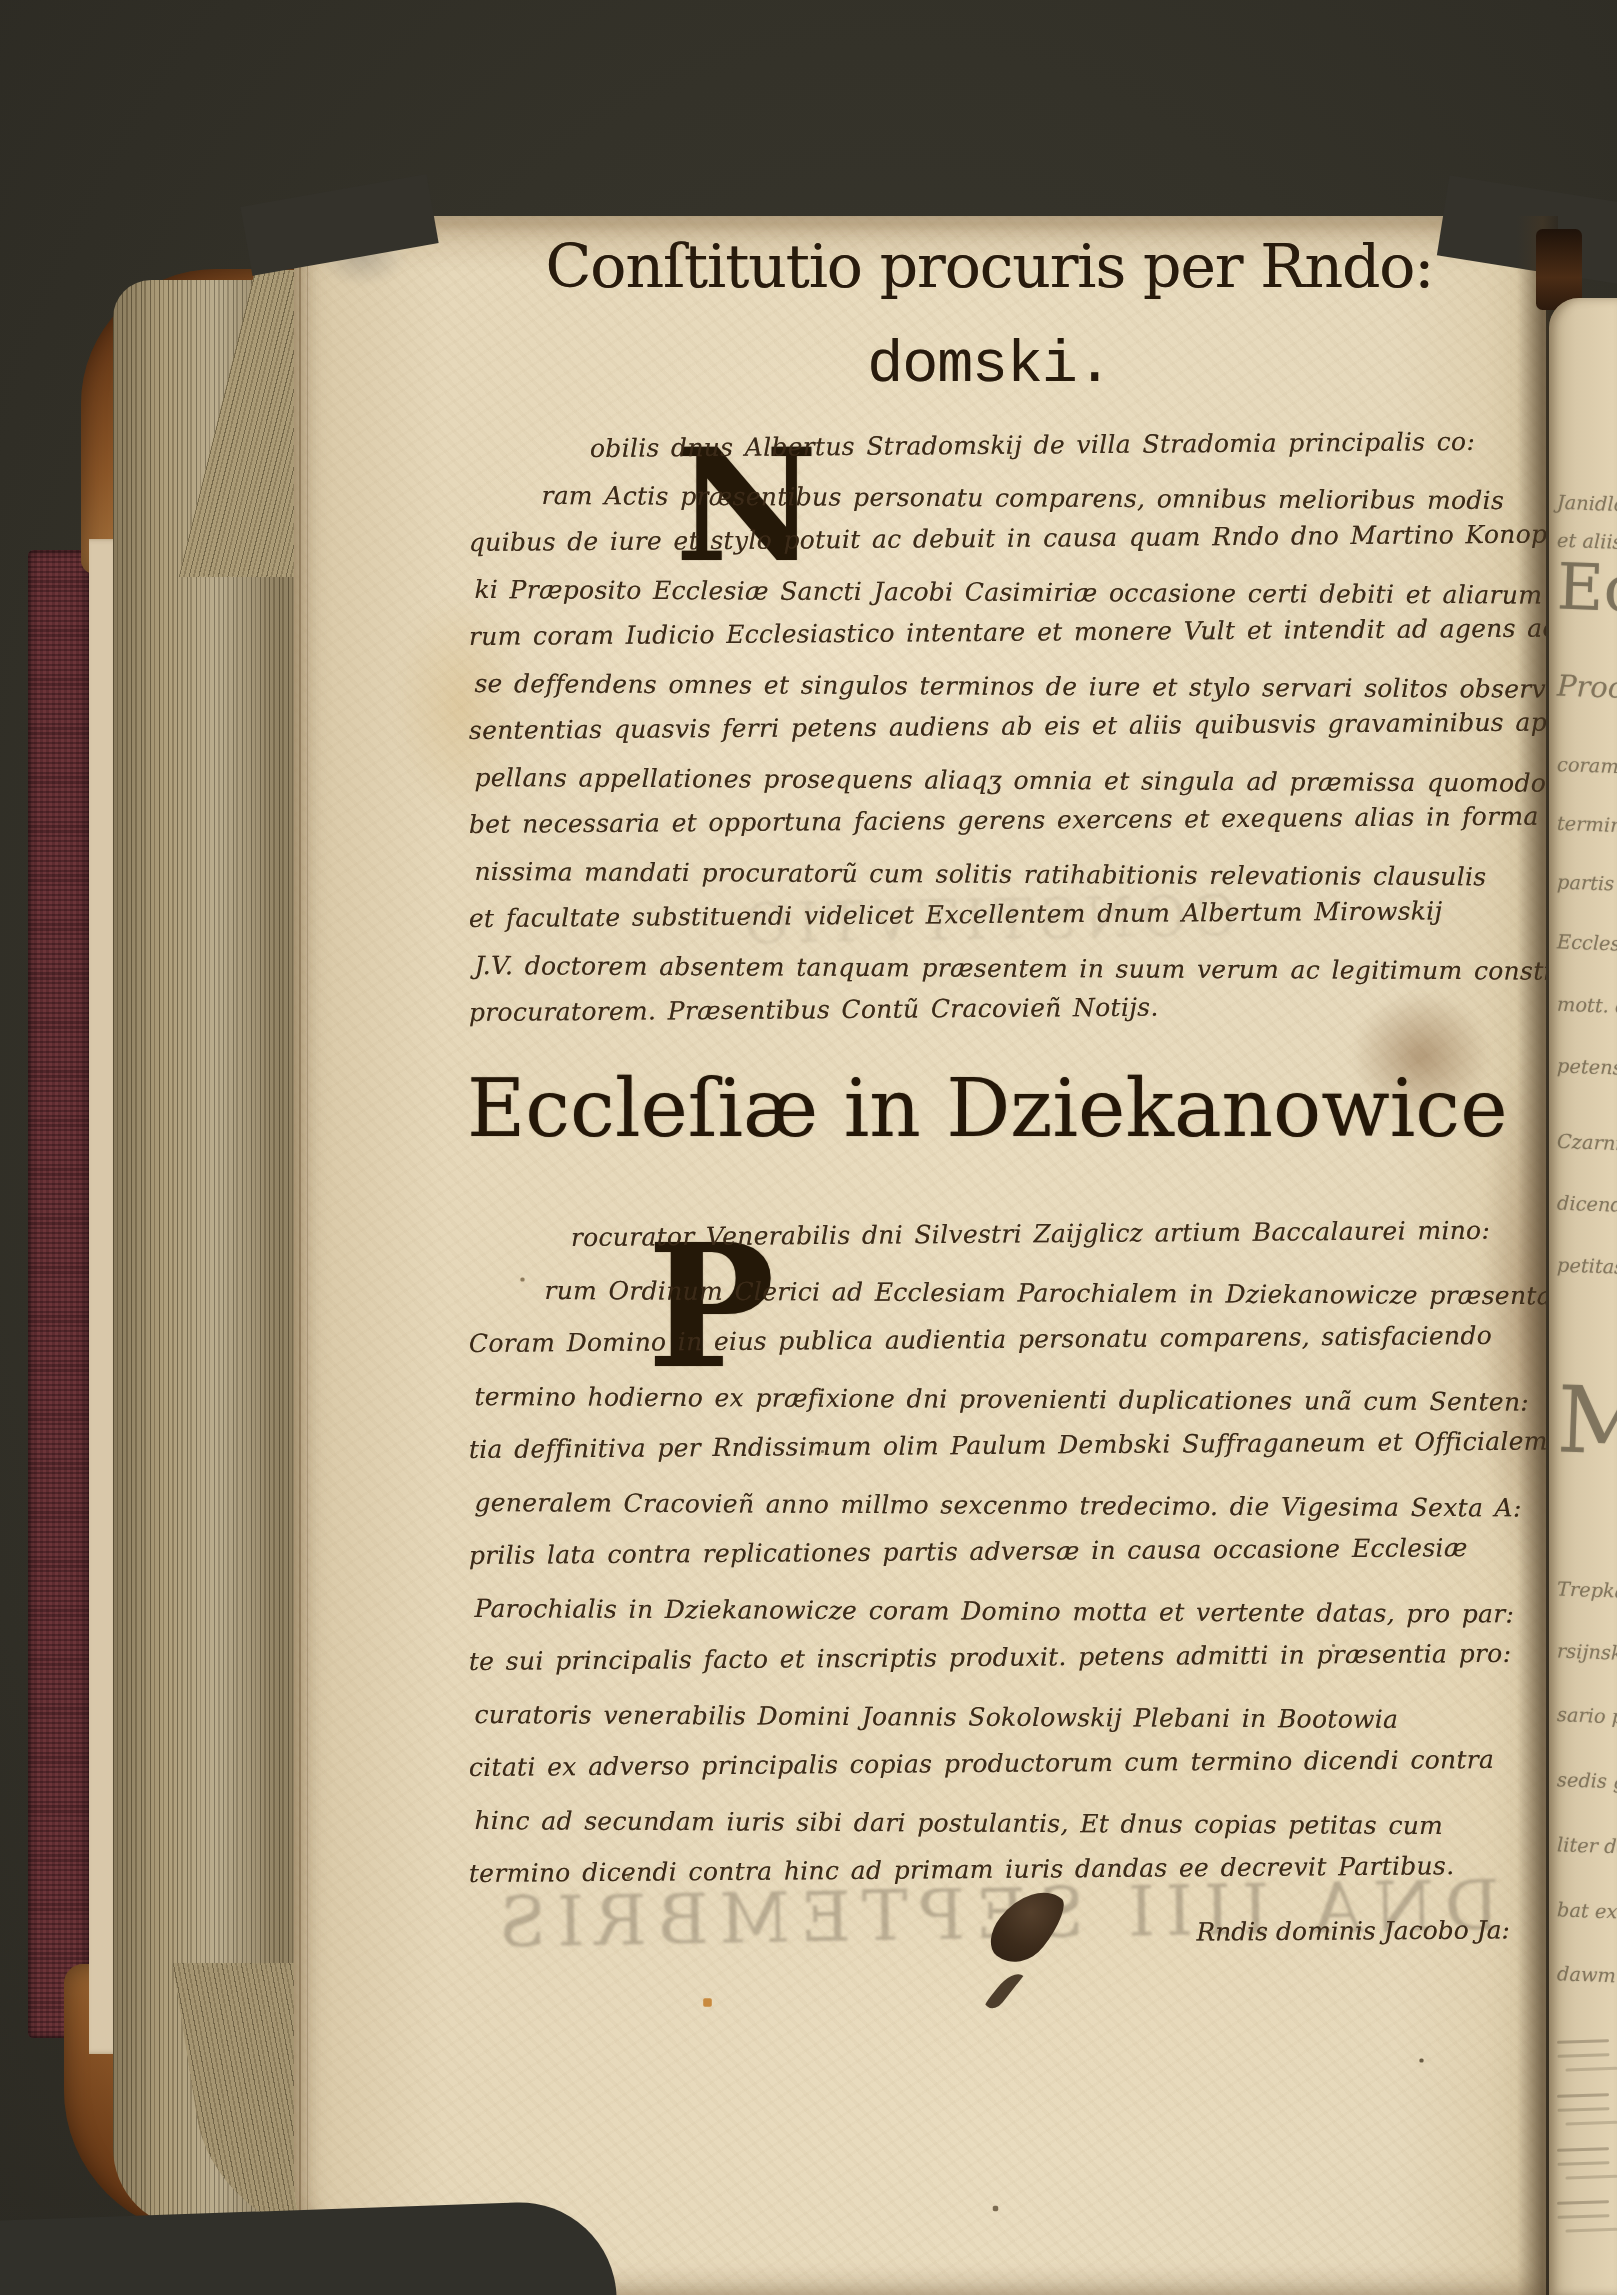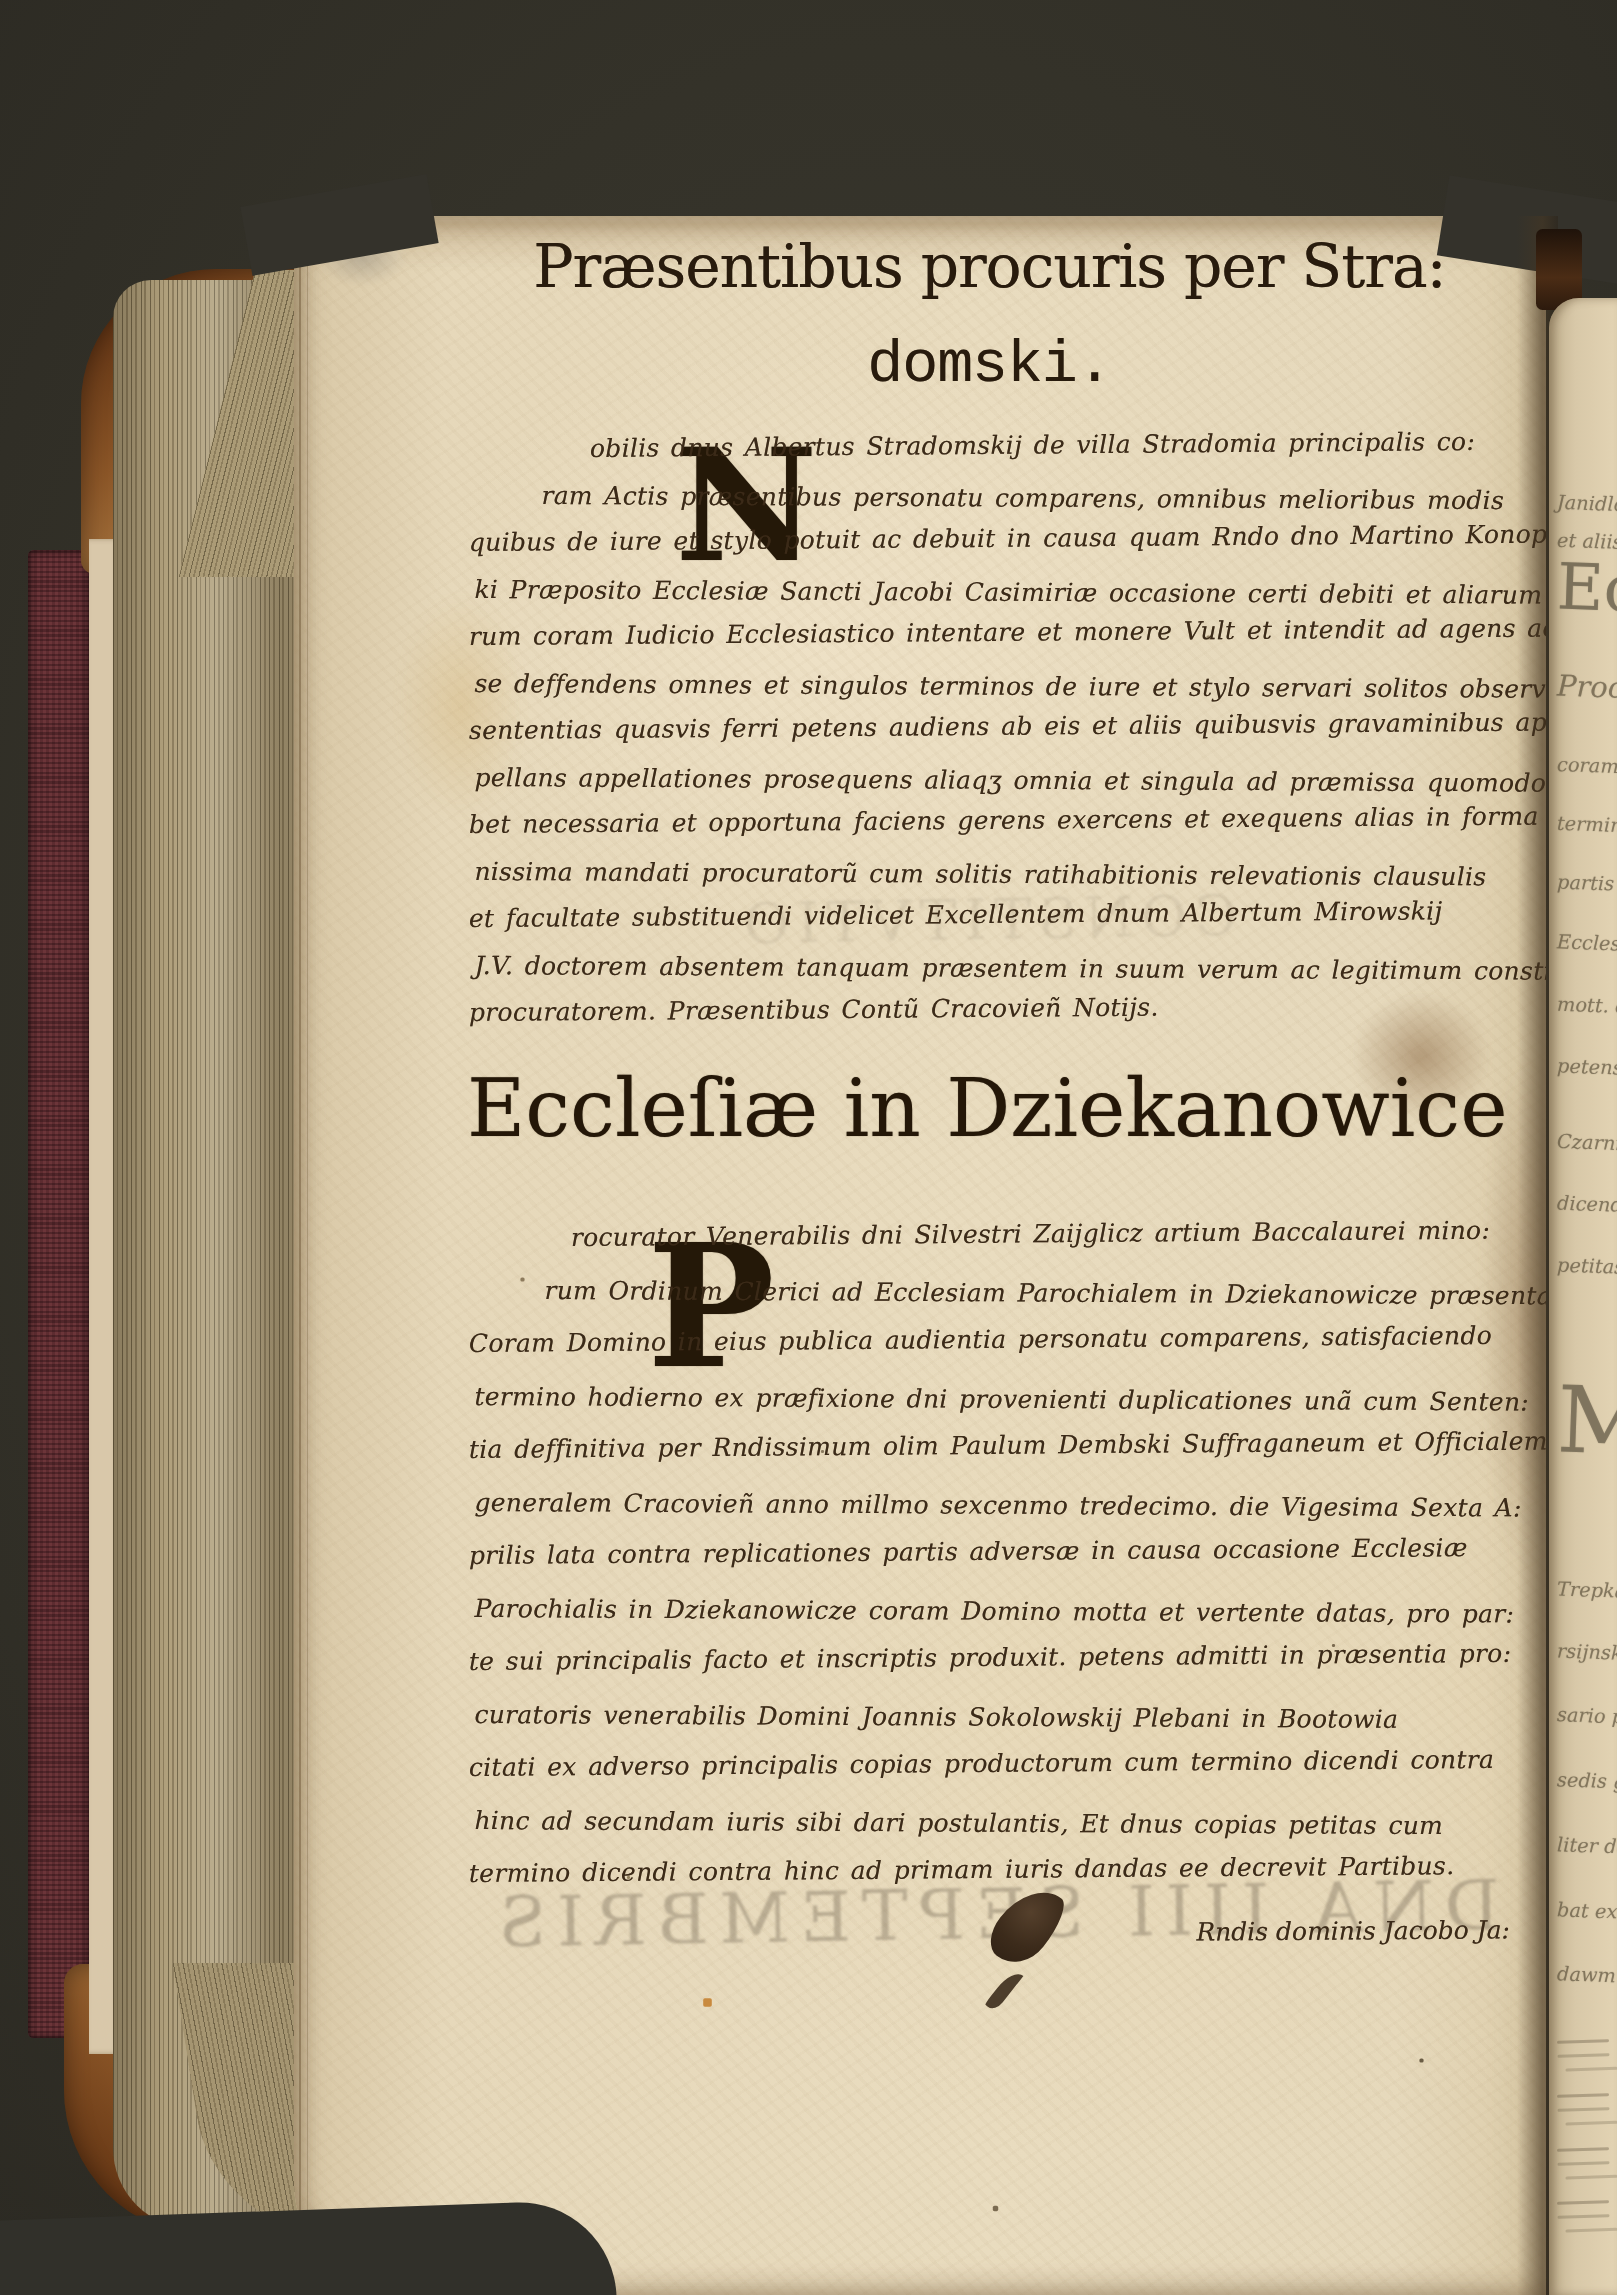--- a/index.html
+++ b/index.html
@@ -149,21 +149,21 @@
     <div class="abs stain-right1"></div>
     <div class="abs stain-right2"></div>
     <div class="abs specks"></div>
     <div class="abs marg-smudge"></div>
     <div class="abs marg-mark">ıı</div>
 
     <div class="ghost ghost-middle">CONSTITVTIO</div>
     <div class="ghost ghost-bottom">DNA IIII SEPTEMBRIS</div>
 
     <div class="abs textcol">
-      <div class="h1 h1a">Præsentibus procuris per Stra:</div>
+      <div class="h1 h1a">Conſtitutio procuris per Rndo:</div>
       <div class="h1 h1b">domski.</div>
 
       <div class="dropcap dc1">N</div>
       <div class="para p1">
         <div class="line">obilis dnus Albertus Stradomskij de villa Stradomia principalis co:</div>
         <div class="line">ram Actis præsentibus personatu comparens, omnibus melioribus modis</div>
         <div class="line">quibus de iure et stylo potuit ac debuit in causa quam Rndo dno Martino Konopnic</div>
         <div class="line">ki Præposito Ecclesiæ Sancti Jacobi Casimiriæ occasione certi debiti et aliarum re:</div>
         <div class="line">rum coram Iudicio Ecclesiastico intentare et monere Vult et intendit ad agens ac</div>
         <div class="line">se deffendens omnes et singulos terminos de iure et stylo servari solitos observans</div>

